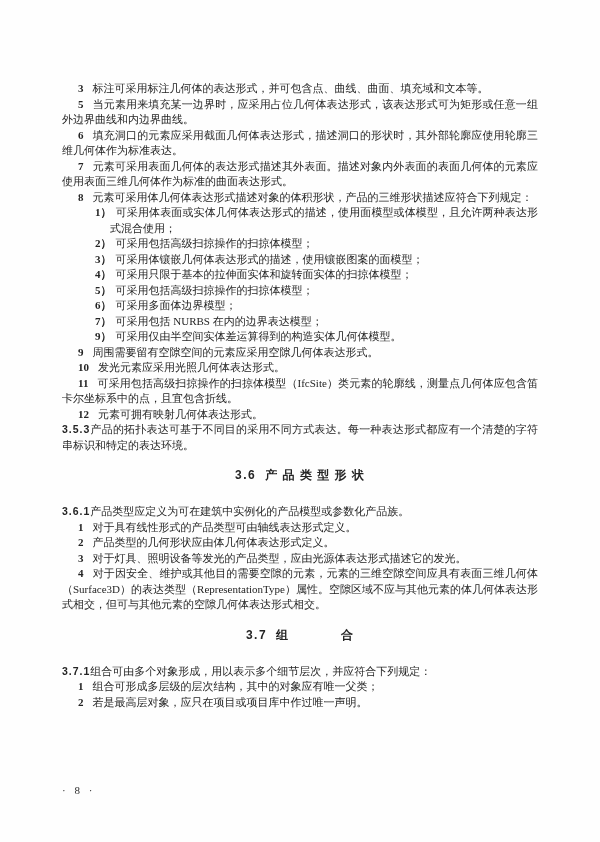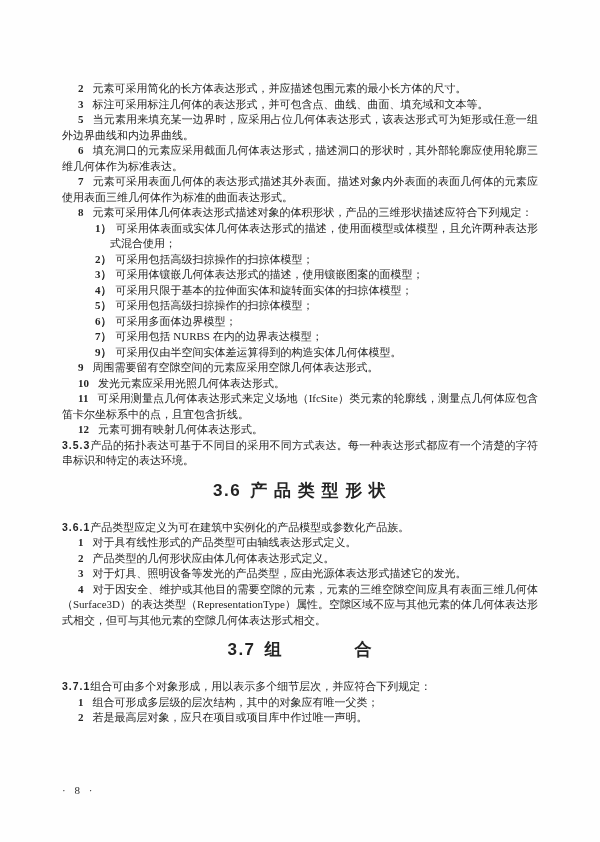--- a/index.html
+++ b/index.html
@@ -48,21 +48,21 @@
   .clause .num {
     font-weight: 700;
     letter-spacing: 1px;
     font-family: "Liberation Sans", "DejaVu Sans", sans-serif;
     font-size: 10.5px;
   }
   
   .heading {
     text-align: center;
     font-weight: 700;
-    font-size: 17px;
+    font-size: 12px;
     line-height: 18px;
     margin: 13px 0 20px 0;
     font-family: "Liberation Sans", "DejaVu Sans", sans-serif;
     text-indent: 0;
   }
   .heading .num {
     margin-right: 9px;
     letter-spacing: 1.5px;
   }
   .heading .txt {
@@ -77,37 +77,36 @@
   }
   .page-footer .page-num {
     letter-spacing: 3px;
   }
 </style>
 </head>
 <body>
 
 <div class="page">
   <main class="content" id="content-root">
-      <div class="block item"><span class="num">2</span><span class="txt">元素可采用简化的长方体表达形式，并应描述包围元素的最小长方体的尺寸。</span></div>
       <div class="block item"><span class="num">3</span><span class="txt">标注可采用标注几何体的表达形式，并可包含点、曲线、曲面、填充域和文本等。</span></div>
       <div class="block item"><span class="num">5</span><span class="txt">当元素用来填充某一边界时，应采用占位几何体表达形式，该表达形式可为矩形或任意一组外边界曲线和内边界曲线。</span></div>
       <div class="block item"><span class="num">6</span><span class="txt">填充洞口的元素应采用截面几何体表达形式，描述洞口的形状时，其外部轮廓应使用轮廓三维几何体作为标准表达。</span></div>
       <div class="block item"><span class="num">7</span><span class="txt">元素可采用表面几何体的表达形式描述其外表面。描述对象内外表面的表面几何体的元素应使用表面三维几何体作为标准的曲面表达形式。</span></div>
       <div class="block item"><span class="num">8</span><span class="txt">元素可采用体几何体表达形式描述对象的体积形状，产品的三维形状描述应符合下列规定：</span></div>
       <div class="block subitem"><span class="num">1）</span><span class="txt">可采用体表面或实体几何体表达形式的描述，使用面模型或体模型，且允许两种表达形式混合使用；</span></div>
       <div class="block subitem"><span class="num">2）</span><span class="txt">可采用包括高级扫掠操作的扫掠体模型；</span></div>
       <div class="block subitem"><span class="num">3）</span><span class="txt">可采用体镶嵌几何体表达形式的描述，使用镶嵌图案的面模型；</span></div>
       <div class="block subitem"><span class="num">4）</span><span class="txt">可采用只限于基本的拉伸面实体和旋转面实体的扫掠体模型；</span></div>
       <div class="block subitem"><span class="num">5）</span><span class="txt">可采用包括高级扫掠操作的扫掠体模型；</span></div>
       <div class="block subitem"><span class="num">6）</span><span class="txt">可采用多面体边界模型；</span></div>
       <div class="block subitem"><span class="num">7）</span><span class="txt">可采用包括 NURBS 在内的边界表达模型；</span></div>
       <div class="block subitem"><span class="num">9）</span><span class="txt">可采用仅由半空间实体差运算得到的构造实体几何体模型。</span></div>
       <div class="block item"><span class="num">9</span><span class="txt">周围需要留有空隙空间的元素应采用空隙几何体表达形式。</span></div>
       <div class="block item"><span class="num">10</span><span class="txt">发光元素应采用光照几何体表达形式。</span></div>
-      <div class="block item"><span class="num">11</span><span class="txt">可采用测量点几何体表达形式来定义场地（IfcSite）类元素的轮廓线，测量点几何体应包含笛卡尔坐标系中的点，且宜包含折线。</span></div>
+      <div class="block item"><span class="num">11</span><span class="txt">可采用包括高级扫掠操作的扫掠体模型（IfcSite）类元素的轮廓线，测量点几何体应包含笛卡尔坐标系中的点，且宜包含折线。</span></div>
       <div class="block item"><span class="num">12</span><span class="txt">元素可拥有映射几何体表达形式。</span></div>
       <div class="block clause"><span class="num">3.5.3</span><span class="txt">产品的拓扑表达可基于不同目的采用不同方式表达。每一种表达形式都应有一个清楚的字符串标识和特定的表达环境。</span></div>
       <div class="block heading"><span class="num">3.6</span><span class="txt">产 品 类 型 形 状</span></div>
       <div class="block clause"><span class="num">3.6.1</span><span class="txt">产品类型应定义为可在建筑中实例化的产品模型或参数化产品族。</span></div>
       <div class="block item"><span class="num">1</span><span class="txt">对于具有线性形式的产品类型可由轴线表达形式定义。</span></div>
       <div class="block item"><span class="num">2</span><span class="txt">产品类型的几何形状应由体几何体表达形式定义。</span></div>
       <div class="block item"><span class="num">3</span><span class="txt">对于灯具、照明设备等发光的产品类型，应由光源体表达形式描述它的发光。</span></div>
       <div class="block item"><span class="num">4</span><span class="txt">对于因安全、维护或其他目的需要空隙的元素，元素的三维空隙空间应具有表面三维几何体（Surface3D）的表达类型（RepresentationType）属性。空隙区域不应与其他元素的体几何体表达形式相交，但可与其他元素的空隙几何体表达形式相交。</span></div>
       <div class="block heading"><span class="num">3.7</span><span class="txt">组　　　　合</span></div>
       <div class="block clause"><span class="num">3.7.1</span><span class="txt">组合可由多个对象形成，用以表示多个细节层次，并应符合下列规定：</span></div>

